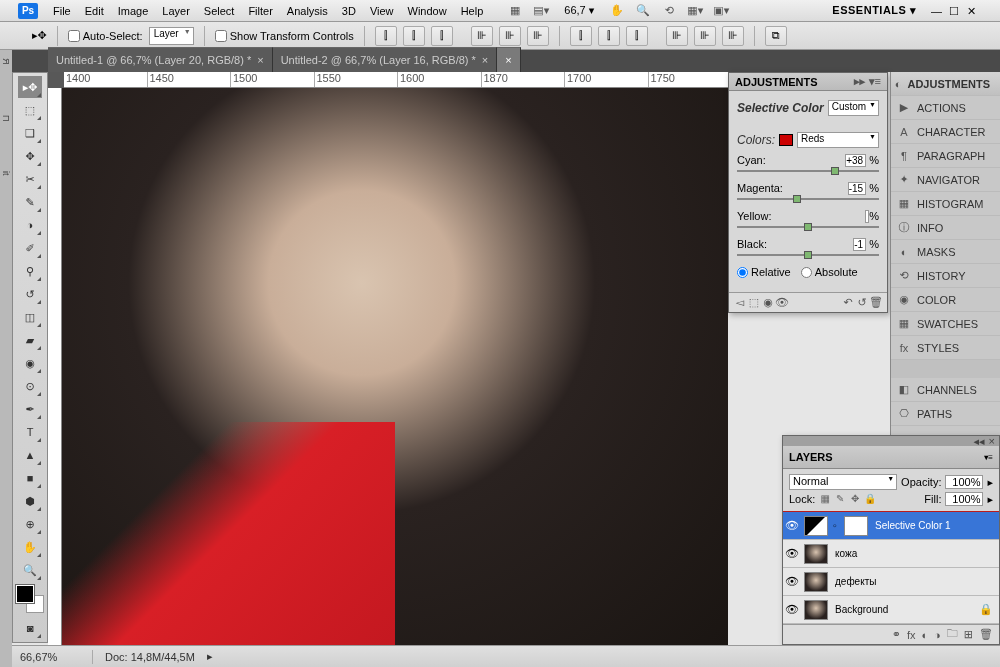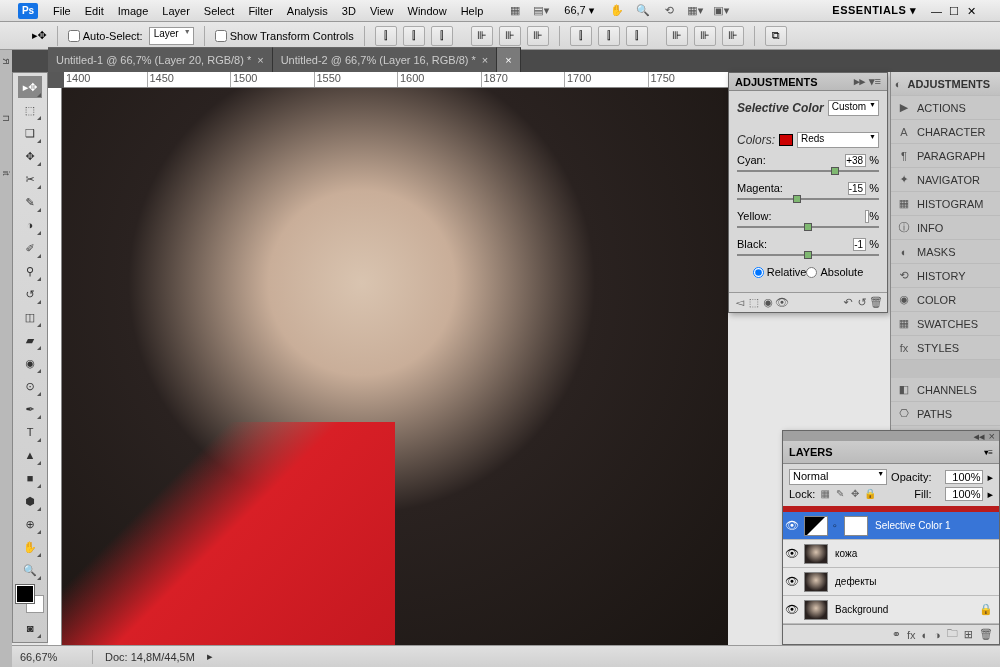--- a/index.html
+++ b/index.html
@@ -52,40 +52,40 @@
 .adj-row { display: flex; align-items: center; margin: 3px 0; gap: 4px; }
 .adj-label { font-size: 12px; color: #333; font-style: italic; }
 .adj-select { flex: 1; height: 16px; background: #fff; border: 1px solid #999; font-size: 10px; padding: 0 3px; position: relative; }
 .adj-select::after { content: "▼"; position: absolute; right: 2px; font-size: 7px; }
 .color-swatch-sm { width: 14px; height: 12px; background: #c00; border: 1px solid #000; }
 .slider-row { margin: 6px 0 10px 0; }
 .slider-row .lbl-line { display: flex; justify-content: space-between; font-size: 10px; }
 .slider-row .val-box { width: 32px; height: 14px; background: #fff; border: 1px solid #999; text-align: right; padding-right: 2px; font-size: 10px; }
 .slider-track { height: 2px; background: #888; margin-top: 4px; position: relative; }
 .slider-thumb { position: absolute; top: -3px; width: 8px; height: 8px; background: #7fb871; border: 1px solid #555; transform: translateX(-4px); }
-.radio-row { display: flex; justify-content: center; margin: 8px 0; font-size: 10px; }
+.radio-row { display: flex; gap: 10px; margin: 8px 0; font-size: 10px; }
 .radio-opt { display: flex; align-items: center; gap: 3px; }
 .radio-opt input { width: 11px; height: 11px; }
 .panel-foot { height: 20px; border-top: 1px solid #999; background: #ddd; display: flex; align-items: center; justify-content: space-around; padding: 0 4px; }
 .panel-foot span { width: 14px; height: 14px; color: #555; font-size: 11px; text-align: center; }
 
 .right-dock { position: absolute; right: 0; top: 72px; width: 110px; background: #c8c8c8; border-left: 1px solid #888; height: 595px; }
 .dock-item { height: 24px; display: flex; align-items: center; gap: 6px; padding: 0 6px; border-bottom: 1px solid #bbb; font-size: 10px; color: #333; }
 .dock-item .ico { width: 14px; text-align: center; color: #555; }
 .dock-item.header { background: linear-gradient(#d4d4d4,#c0c0c0); font-weight: bold; justify-content: flex-end; padding-right: 10px; }
 .dock-gap { height: 18px; background: #c0c0c0; }
 
 .layers-panel { position: absolute; right: 0; bottom: 22px; width: 218px; background: #d8d8d8; border: 1px solid #666; box-shadow: 2px 2px 6px rgba(0,0,0,0.3); }
 .layers-tabbar { height: 10px; background: #a0a0a0; display: flex; justify-content: flex-end; padding: 0 4px; align-items: center; gap: 4px; font-size: 8px; color: #444; }
 .layers-header { height: 16px; background: linear-gradient(#ccc,#bbb); padding: 11px 6px; font-size: 10px; font-weight: bold; display: flex; align-items: center; border-bottom: 1px solid #888; }
-.layers-opts { padding: 3px 6px; border-bottom: 6px solid #b91c1c; }
+.layers-opts { padding: 3px 6px; border-bottom: 1px solid #b91c1c; }
 .layers-opts-row { display: flex; align-items: center; gap: 4px; font-size: 10px; margin: 2px 0; }
 .layers-opts-row .sel { flex: 1; background: #fff; border: 1px solid #999; height: 16px; padding: 0 3px; position: relative; }
 .layers-opts-row .sel::after { content: "▼"; position: absolute; right: 2px; font-size: 7px; }
-.layers-opts-row .numbox { width: 38px; height: 14px; background: #fff; border: 1px solid #999; text-align: right; padding-right: 2px; margin-left: 10px; }
+.layers-opts-row .numbox { width: 38px; height: 14px; background: #fff; border: 1px solid #999; text-align: right; padding-right: 2px; }
 .lock-icons { display: flex; gap: 3px; }
 .lock-icons span { width: 12px; height: 12px; font-size: 10px; text-align: center; color: #666; }
 .layer-list { max-height: 112px; overflow: auto; }
 .layer-row { height: 28px; display: flex; align-items: center; border-bottom: 1px solid #bbb; background: #e8e8e8; }
 .layer-row.selected { background: #3875d7; color: #fff; }
 .layer-vis { width: 18px; text-align: center; font-size: 11px; }
 .layer-thumb { width: 24px; height: 20px; background: #333; margin: 0 3px; border: 1px solid #888; }
 .layer-thumb.mask { background: #fff; }
 .layer-thumb.adj { background: linear-gradient(135deg,#000 0%,#000 48%,#fff 52%,#fff 100%); }
 .layer-thumb.photo { background: radial-gradient(circle at 50% 40%, #d9c4b0 0%, #2a2220 70%); }

